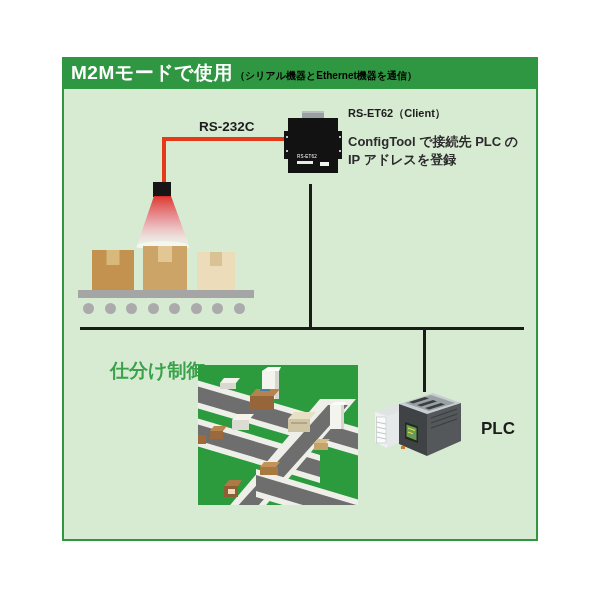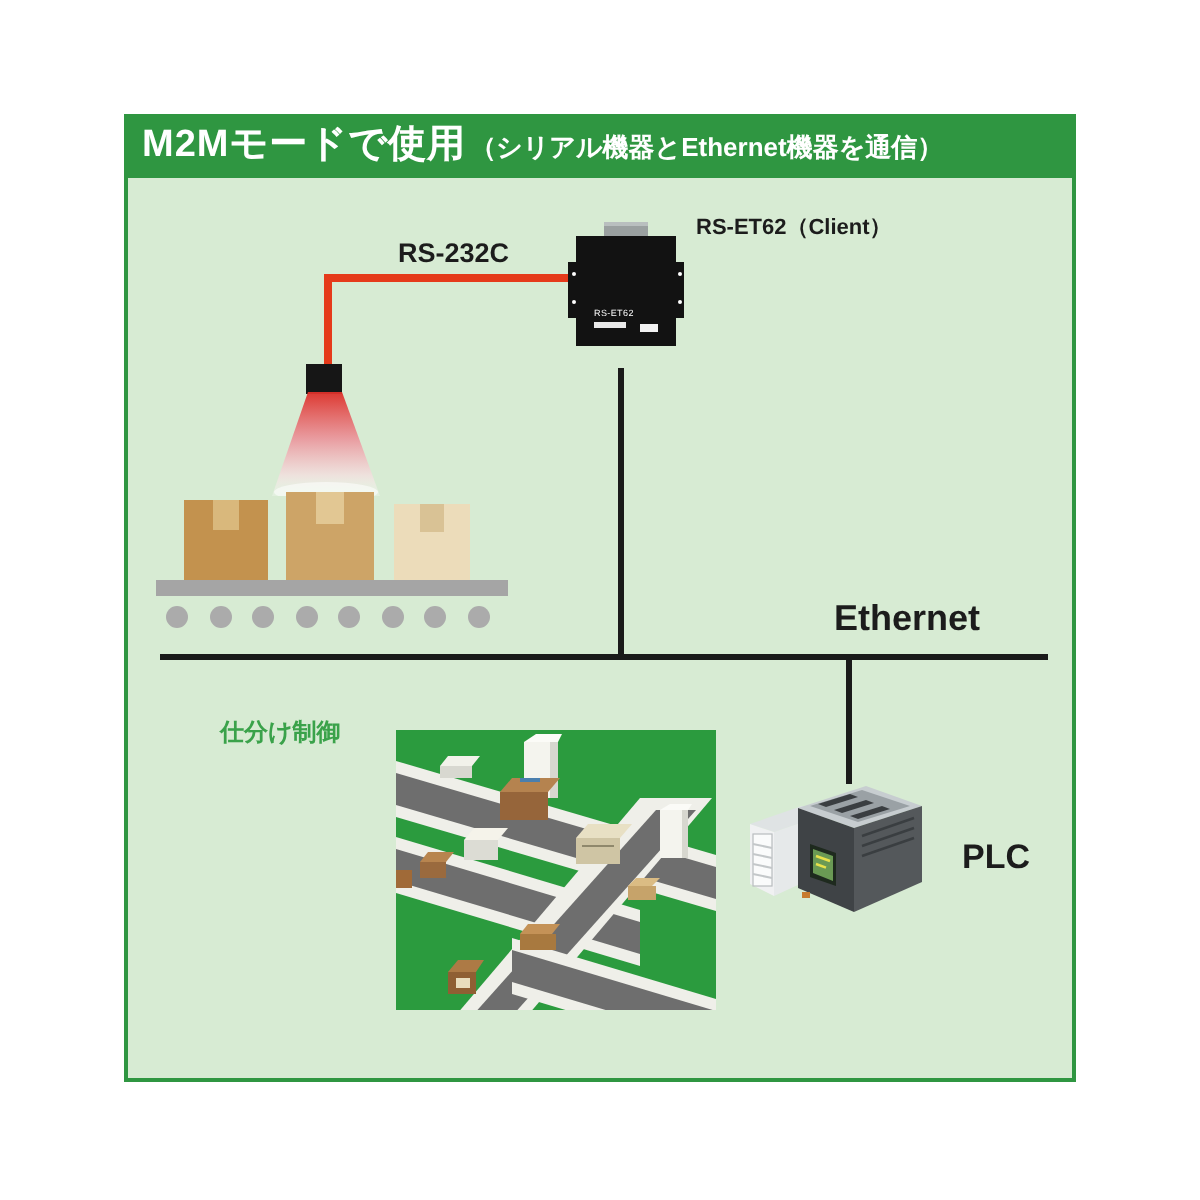--- a/index.html
+++ b/index.html
@@ -9,28 +9,28 @@
     --sorting-green:#2b9b3e;
     --line-black:#1a1a1a;
     --sorting-label-green:#3aa24a;
   }
   *{margin:0;padding:0;box-sizing:border-box;}
   body{width:600px;height:600px;background:#ffffff;font-family:"Liberation Sans","DejaVu Sans",sans-serif;position:relative;overflow:hidden;}
   .stage{position:absolute;left:0;top:0;width:552px;height:600px;}
   .panel{position:absolute;left:62px;top:57px;width:476px;height:484px;background:var(--panel-bg);border:2px solid var(--header-green);}
   .header-bar{position:absolute;left:62px;top:57px;width:476px;height:32px;background:var(--header-green);display:flex;align-items:baseline;padding:0 0 0 9px;line-height:32px;white-space:nowrap;overflow:hidden;}
   .header-title{color:#fff;font-size:19px;font-weight:bold;letter-spacing:0.5px;}
-  .header-subtitle{color:#ffffff;font-size:13px;font-weight:bold;margin-left:2px;}
+  .header-subtitle{color:#000000;font-size:10px;font-weight:bold;margin-left:2px;}
   .lbl{position:absolute;color:#1c1c1c;white-space:nowrap;}
   .rs232c-label{left:163px;top:119px;font-size:13.5px;font-weight:bold;padding-left:36px;}
   .device-title{left:348px;top:106px;font-size:11px;font-weight:bold;}
   .device-note{left:348px;top:133px;font-size:13px;font-weight:600;color:#2b2b2b;line-height:17.5px;}
   .ethernet-label{left:417px;top:299px;font-size:18px;font-weight:600;}
   .plc-label{left:481px;top:419px;font-size:17px;font-weight:600;}
-  .sorting-label{left:110px;top:358px;font-size:12px;font-weight:bold;color:var(--sorting-label-green);}
+  .sorting-label{left:110px;top:358px;font-size:19px;font-weight:bold;color:var(--sorting-label-green);}
   
   .cable-h{position:absolute;left:162px;top:137px;width:124px;height:4px;background:var(--accent-red);}
   .cable-v{position:absolute;left:162px;top:137px;width:4px;height:47px;background:var(--accent-red);}
   
   .scanner{position:absolute;left:153px;top:182px;width:18px;height:15px;background:#161616;}
   .beam{position:absolute;left:130px;top:196px;width:66px;height:52px;}
   
   .box{position:absolute;}
   .tape{position:absolute;top:0;left:50%;transform:translateX(-50%);}
   .box-left{left:92px;top:250px;width:42px;height:40px;background:#c3924e;}
@@ -122,24 +122,27 @@
       <div class="dot" style="top:5px"></div>
         <div class="dot" style="top:19px"></div>
     </div>
     <div class="flange r">
       <div class="dot" style="top:5px"></div>
         <div class="dot" style="top:19px"></div>
     </div>
   </div>
 
   <div class="lbl device-title">RS-ET62（Client）</div>
+  <div class="lbl device-note">
+    <div>ConfigTool で接続先 PLC の</div>
+    <div>IP アドレスを登録</div>
+  </div>
 
   <div class="vline-device"></div>
   <div class="ethernet-bus"></div>
-  <div class="lbl ethernet-label">Ethernet</div>
   <div class="vline-plc"></div>
 
   <div class="lbl sorting-label">仕分け制御</div>
   <div class="sorting-img">
     <svg width="160" height="140" viewBox="0 0 160 140" preserveAspectRatio="none">
       <rect x="0" y="0" width="160" height="140" fill="#2b9b3e"></rect>
 
       <polygon points="-5,14 165,64 165,92 -5,42" fill="#efefe9"></polygon>
       <polygon points="-5,20 165,70 165,86 -5,36" fill="#6e6e6e"></polygon>
 

